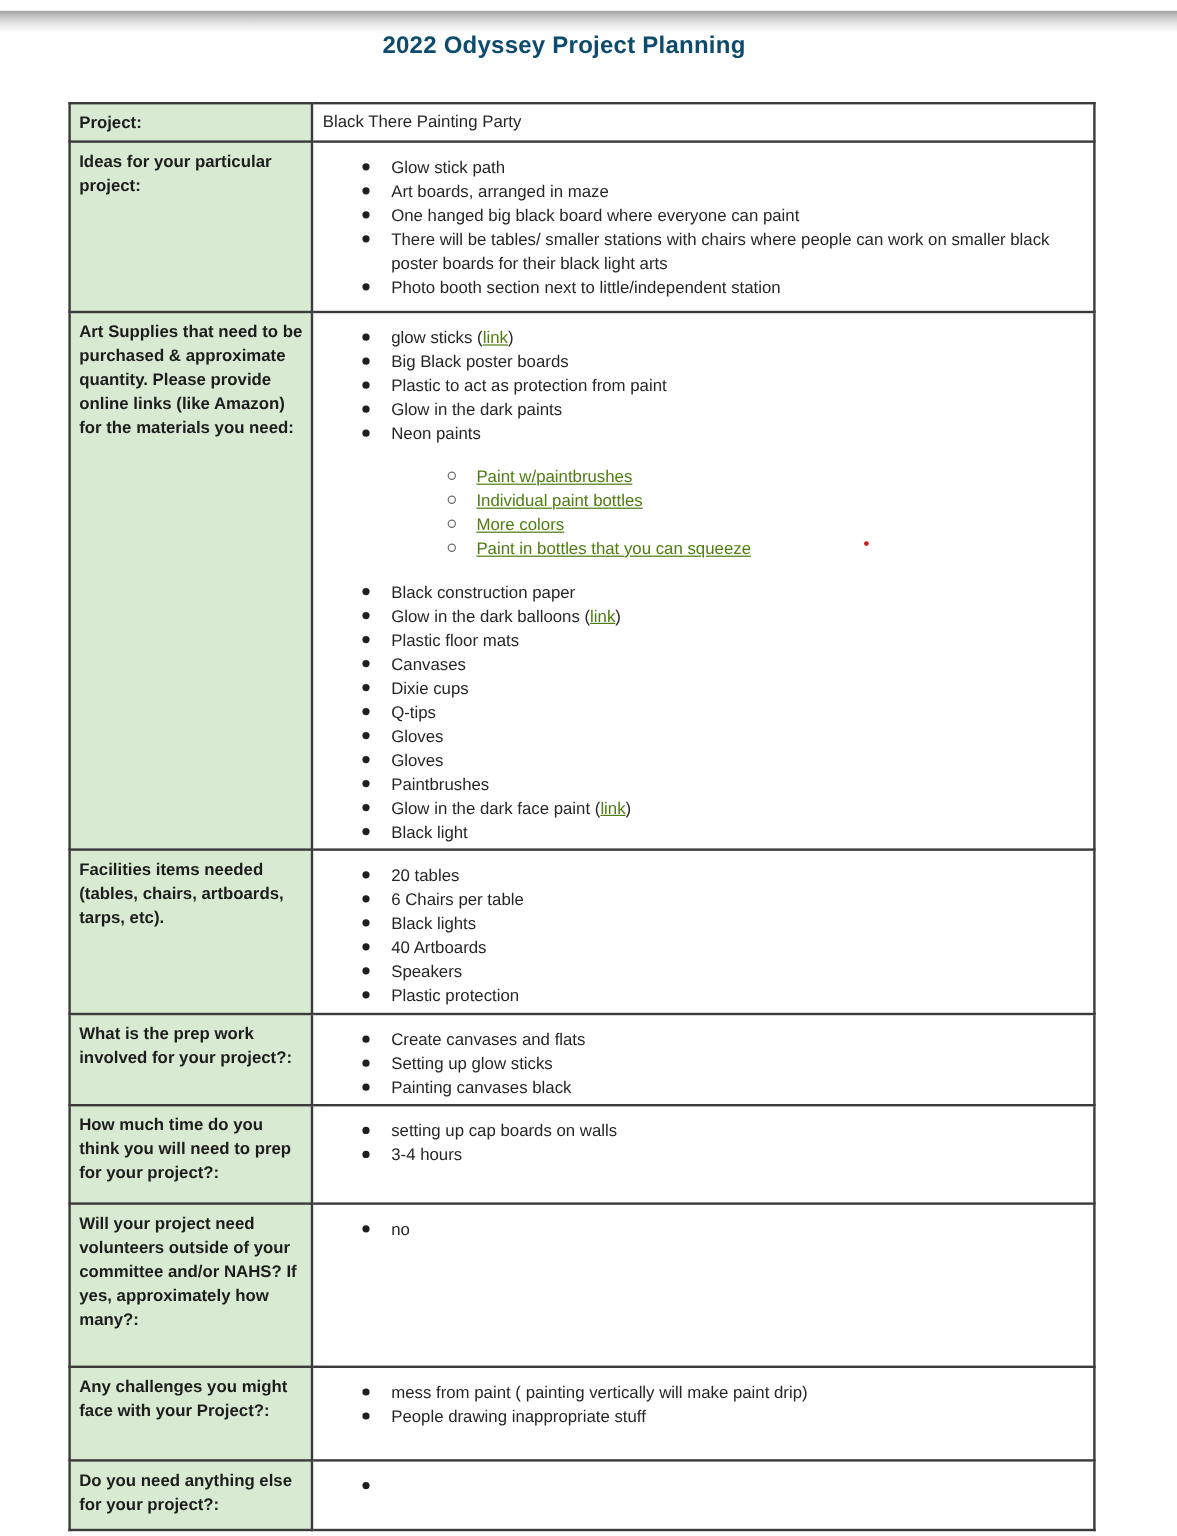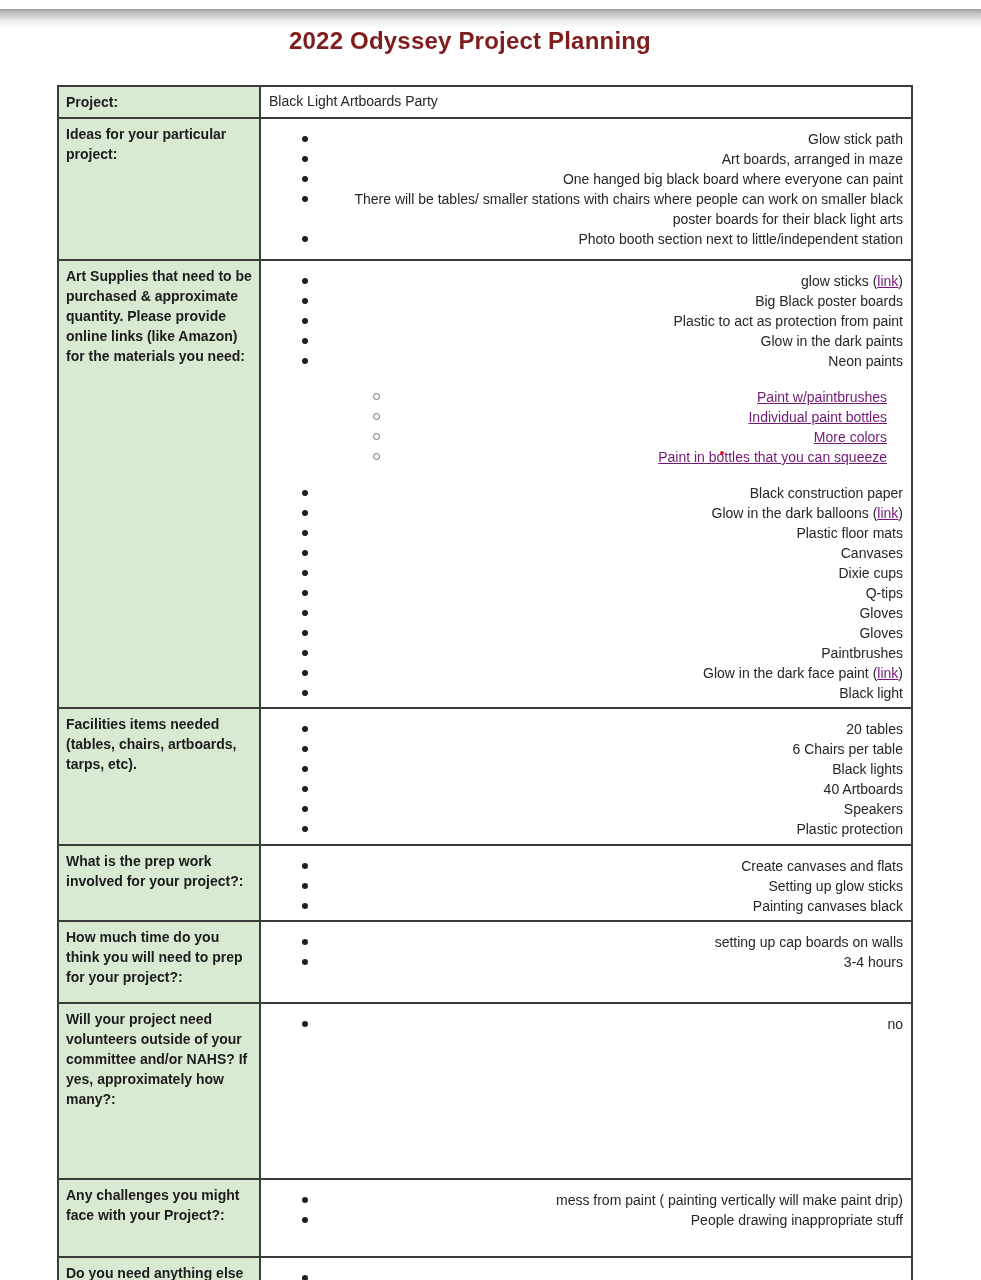--- a/index.html
+++ b/index.html
@@ -13,21 +13,21 @@
     overflow: hidden;
   }
   .top-shadow {
     position: absolute; top: 9px; left: 0;
     width: 981px; height: 19px;
     background: linear-gradient(180deg, #a0a0a0 0%, #c2c2c2 22%, #e7e7e7 58%, #ffffff 100%);
   }
   .doc-title {
     position: absolute; top: 27px; left: 0;
     width: 940px; text-align: center;
-    font-size: 24px; font-weight: bold; color: #7f1d1d;
+    font-size: 20px; font-weight: bold; color: #0c4a6e;
     margin: 0; letter-spacing: 0.2px;
   }
   table.planning {
     position: absolute; left: 57px; top: 85px;
     width: 856px;
     border-collapse: collapse;
     table-layout: fixed;
   }
   table.planning td {
     border: 2px solid #3b3b3b;
@@ -44,21 +44,20 @@
   }
   td.value {
     font-size: 14px; line-height: 20px;
     padding: 4px 8px;
     color: #262626;
   }
   ul.b1 {
     list-style: none;
     margin: 6px 0 0 0;
     padding: 0 0 0 57px;
-    text-align: right;
   }
   ul.b1 > li {
     position: relative;
     min-height: 20px;
   }
   ul.b1 > li::before {
     content: "";
     position: absolute; left: -24px; top: 7px;
     width: 6px; height: 6px; border-radius: 50%;
     background: #1f1f1f;
@@ -73,53 +72,53 @@
     min-height: 20px;
   }
   ul.sub > li::before {
     content: "";
     position: absolute; left: -24px; top: 6px;
     width: 5px; height: 5px; border-radius: 50%;
     background: transparent;
     border: 1.5px solid #6f6f6f;
   }
   a.doclink {
-    color: #701a75;
+    color: #4d7c0f;
     text-decoration: underline;
     cursor: pointer;
   }
   .red-dot {
     position: absolute; left: 720px; top: 451px;
     width: 4px; height: 4px; border-radius: 50%;
     background: #cc1f1f;
   }
   
   tr.r1 { height: 32px; }
   tr.r2 { height: 142px; padding-left: 24px; }
   tr.r3 { height: 416px; }
   tr.r4 { height: 137px; }
   tr.r5 { height: 76px; }
   tr.r6 { height: 82px; }
-  tr.r7 { height: 176px; }
+  tr.r7 { height: 136px; }
   tr.r8 { height: 78px; }
   tr.r9 { height: 58px; }
 </style>
 </head>
 <body>
 
 <div class="top-shadow"></div>
 
 <h1 class="doc-title">2022 Odyssey Project Planning</h1>
 
 <table class="planning">
   <tbody>
 
     <tr class="r1">
       <td class="label">Project:</td>
-      <td class="value">Black Light Artboards Party</td>
+      <td class="value">Black There Painting Party</td>
     </tr>
 
     <tr class="r2">
       <td class="label">Ideas for your particular project:</td>
       <td class="value">
         <ul class="b1">
           <li>Glow stick path</li>
           <li>Art boards, arranged in maze</li>
           <li>One hanged big black board where everyone can paint</li>
           <li>There will be tables/ smaller stations with chairs where people can work on smaller black poster boards for their black light arts</li>

